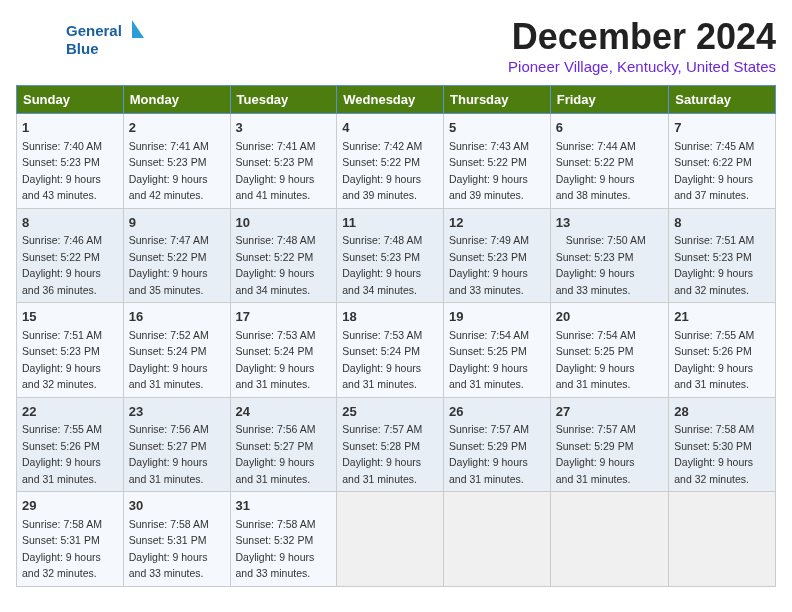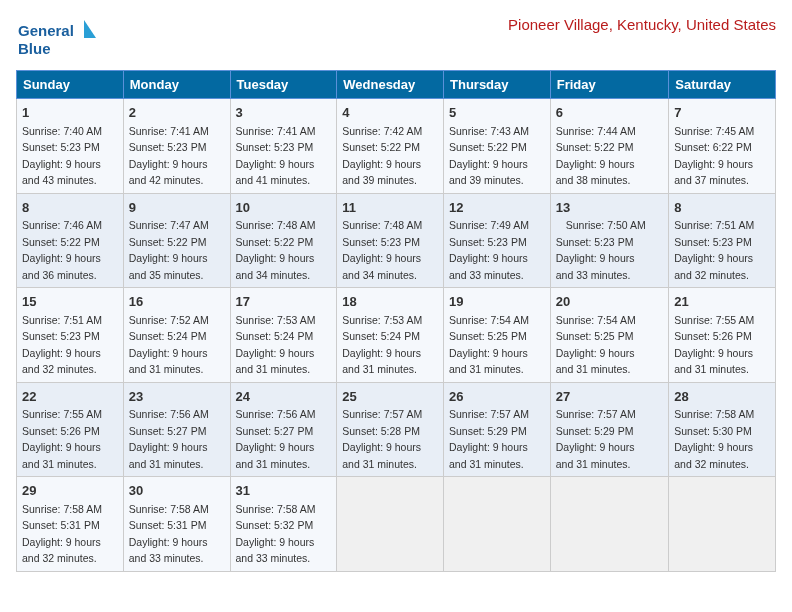--- a/index.html
+++ b/index.html
@@ -15,40 +15,41 @@
       justify-content: space-between;
       align-items: flex-start;
       margin-bottom: 10px;
     }
     .logo {
       display: flex;
       align-items: flex-start;
       font-size: 22px;
       font-weight: bold;
       color: #404040;
+      margin-left: 48px;
     }
     .title-block {
       text-align: right;
     }
     .main-title {
       font-size: 36px;
       font-weight: bold;
       color: #222;
     }
     .sub-title {
       font-size: 15px;
-      color: #b91c1c;
+      color: #6d28d9;
     }
     table {
       width: 100%;
       border-collapse: collapse;
       font-size: 11px;
     }
     thead tr th {
-      background: #0369a1;
+      background: #4d7c0f;
       color: #fff;
       text-align: left;
       padding: 6px 6px;
       font-size: 13px;
       font-weight: bold;
       border: 1px solid #5a90d9;
     }
     tbody tr td {
       vertical-align: top;
       padding: 4px 5px;
@@ -80,20 +81,21 @@
 
 <div class="header-area">
   <div class="logo">
   <svg viewBox="0 0 80 44" width="80" height="44">
     <text x="2" y="20" font-size="15" font-weight="bold" fill="#1a5f9e">General</text>
     <text x="2" y="38" font-size="15" font-weight="bold" fill="#1a5f9e">Blue</text>
     <polygon points="68,4 80,22 68,22" fill="#2a9fd6"></polygon>
   </svg>
 </div>
   <div class="title-block">
+    <div class="main-title">December 2024</div>
     <div class="sub-title">Pioneer Village, Kentucky, United States</div>
   </div>
 </div>
 
 <table>
   <thead>
     <tr>
     <th>Sunday</th>
         <th>Monday</th>
         <th>Tuesday</th>

